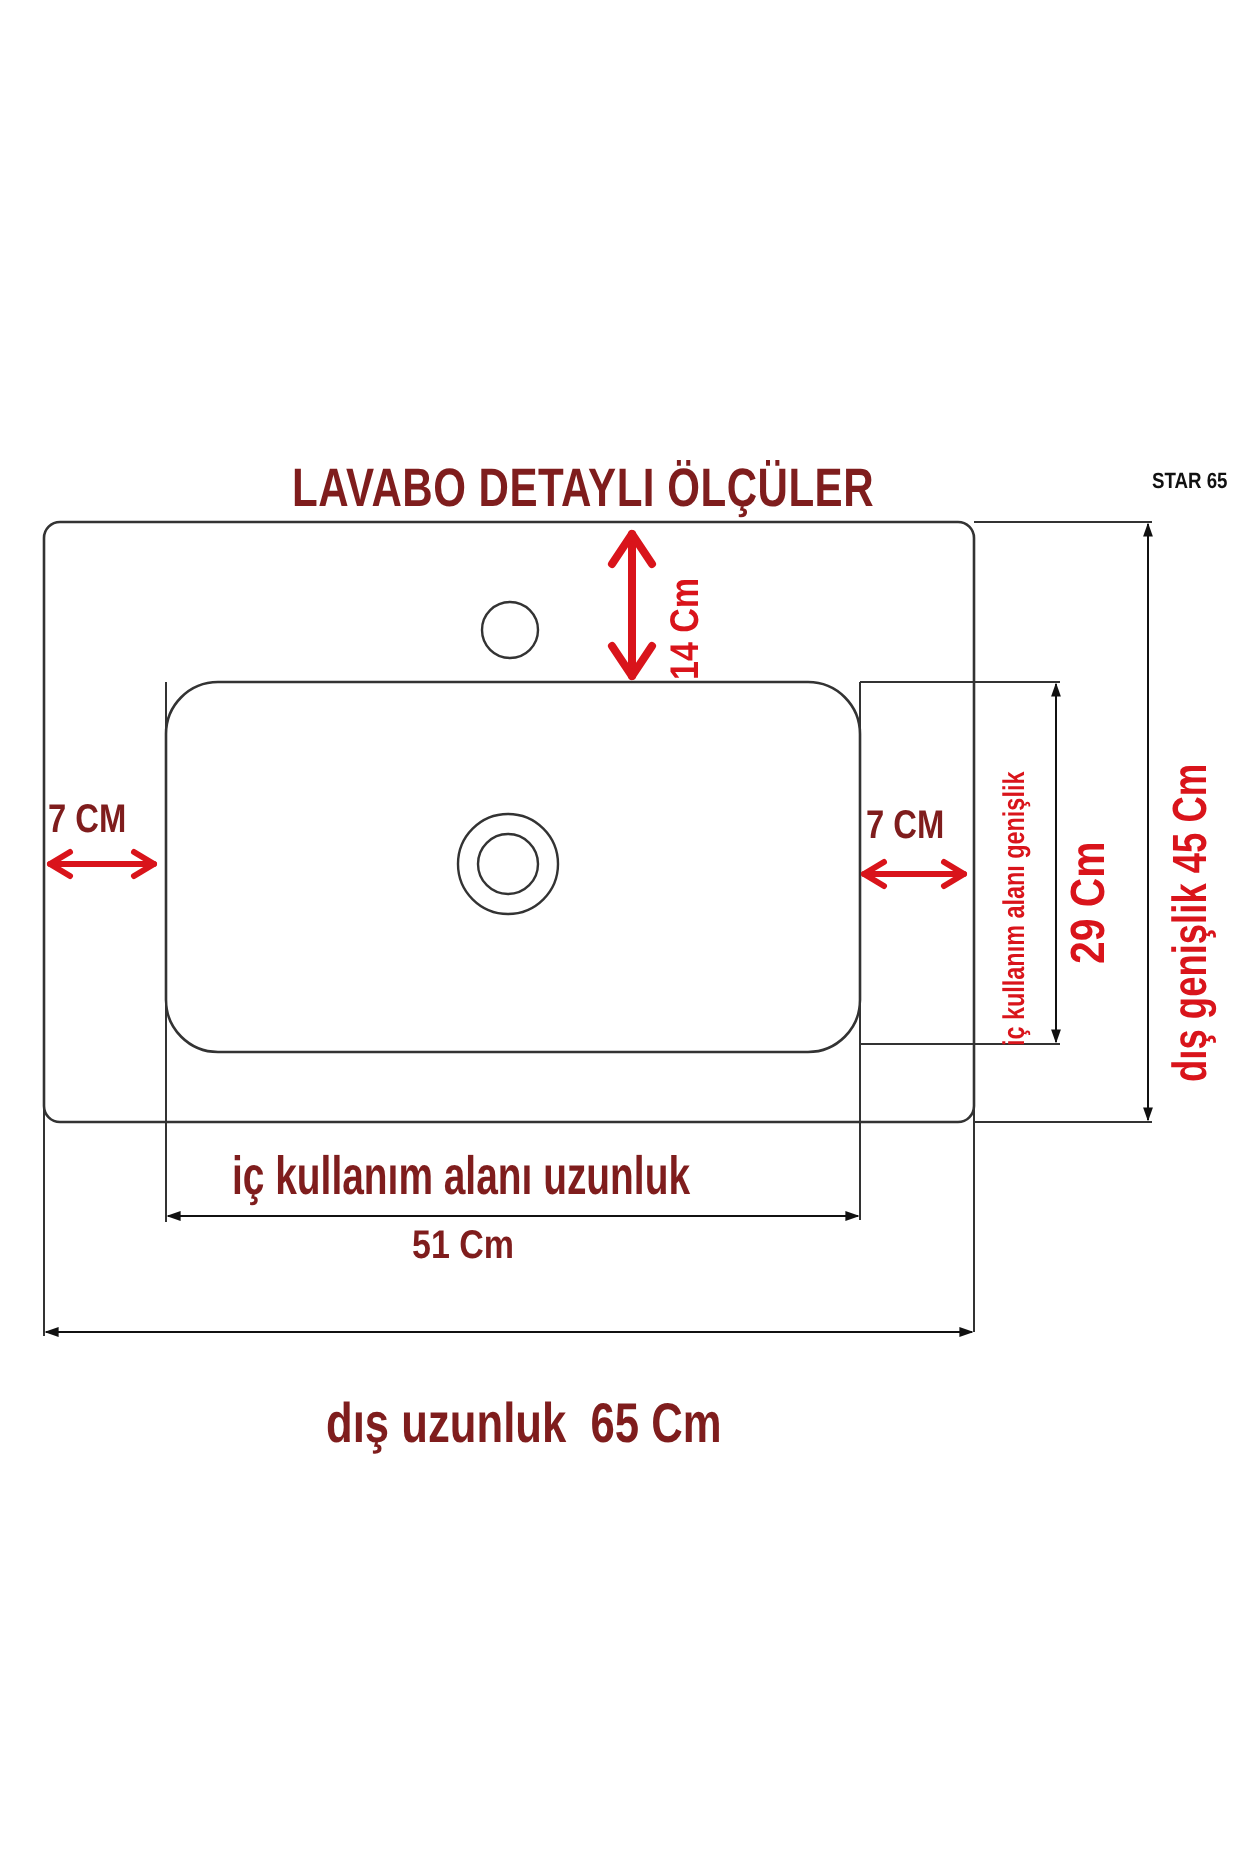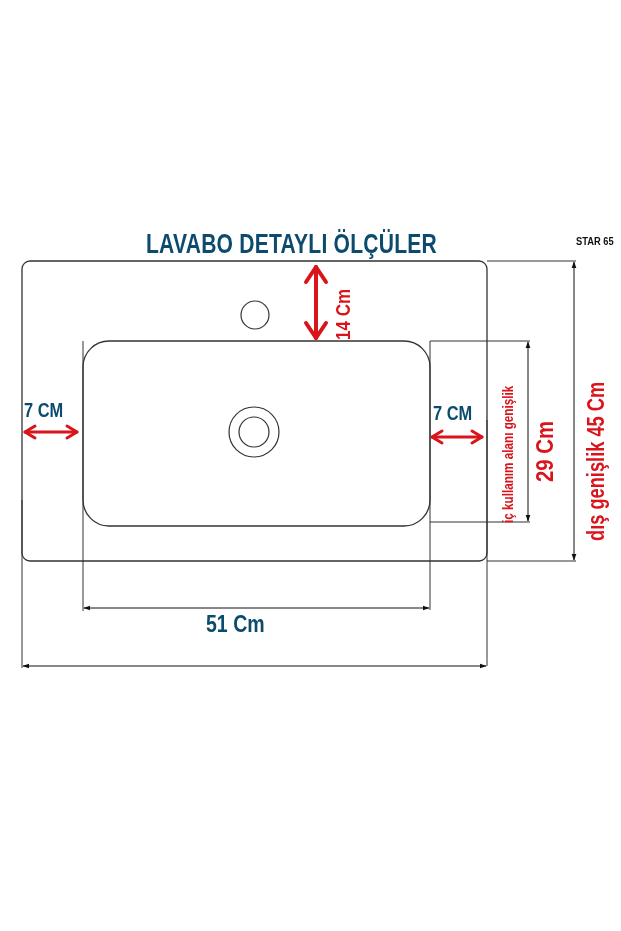--- a/index.html
+++ b/index.html
@@ -1,19 +1,19 @@
 <!DOCTYPE html>
 <html><head>
   <meta charset="utf-8">
   <style>
     html, body { margin: 0; padding: 0; background: #ffffff; }
     body { width: 621px; height: 931px; position: relative; overflow: hidden; font-family: "Liberation Sans", "DejaVu Sans", sans-serif; }
     .stage { position: absolute; left: 0; top: 0; width: 621px; height: 931px; }
     svg { position: absolute; left: 0; top: 0; }
-    .lbl { position: absolute; color: #0c4a6e; font-family: "Liberation Sans", "DejaVu Sans", sans-serif; font-weight: bold; white-space: nowrap; line-height: 1; transform-origin: 0 0; }
+    .lbl { position: absolute; color: #7f1d1d; font-family: "Liberation Sans", "DejaVu Sans", sans-serif; font-weight: bold; white-space: nowrap; line-height: 1; transform-origin: 0 0; }
     .cond { transform: scaleX(0.72); }
     .title { left: 146px; top: 231px; font-size: 27px; letter-spacing: 0.3px; }
     .model { left: 576px; top: 236px; font-size: 11px; color: #111; }
     .vert { position: absolute; color: #d9141b; font-weight: bold; white-space: nowrap; line-height: 1; font-family: "Liberation Sans", "DejaVu Sans", sans-serif; transform-origin: 0 0; }
   </style>
 </head>
 <body>
 
 <div class="stage">
 
@@ -78,19 +78,25 @@
   <div class="lbl" style="left:433px; top:403px; font-size:20px;">
     <span style="display:inline-block;transform:scaleX(0.82);transform-origin:0 0;">7 CM</span>
   </div>
 
   <div class="vert" style="left:500px; top:523px; font-size:15px; transform: rotate(-90deg) scaleX(0.78);">iç kullanım alanı genişlik</div>
 
   <div class="vert" style="left:533px; top:482px; font-size:24px; transform: rotate(-90deg) scaleX(0.85);">29 Cm</div>
 
   <div class="vert" style="left:584px; top:541px; font-size:24px; transform: rotate(-90deg) scaleX(0.76);">dış genişlik 45 Cm</div>
 
+  <div class="lbl" style="left:116px; top:575px; font-size:27px;">
+    <span style="display:inline-block;transform:scaleX(0.72);transform-origin:0 0;">iç kullanım alanı uzunluk</span>
+  </div>
 
-  <div class="lbl" style="left:206px; top:613px; font-size:23px;">
+  <div class="lbl" style="left:206px; top:613px; font-size:20px;">
     <span style="display:inline-block;transform:scaleX(0.85);transform-origin:0 0;">51 Cm</span>
   </div>
 
+  <div class="lbl" style="left:132px; top:670px; font-size:28px; white-space:pre;">
+    <span style="display:inline-block;transform:scaleX(0.78);transform-origin:0 0;white-space:pre;">dış uzunluk  65 Cm</span>
+  </div>
 
 </div>
 
 </body></html>

